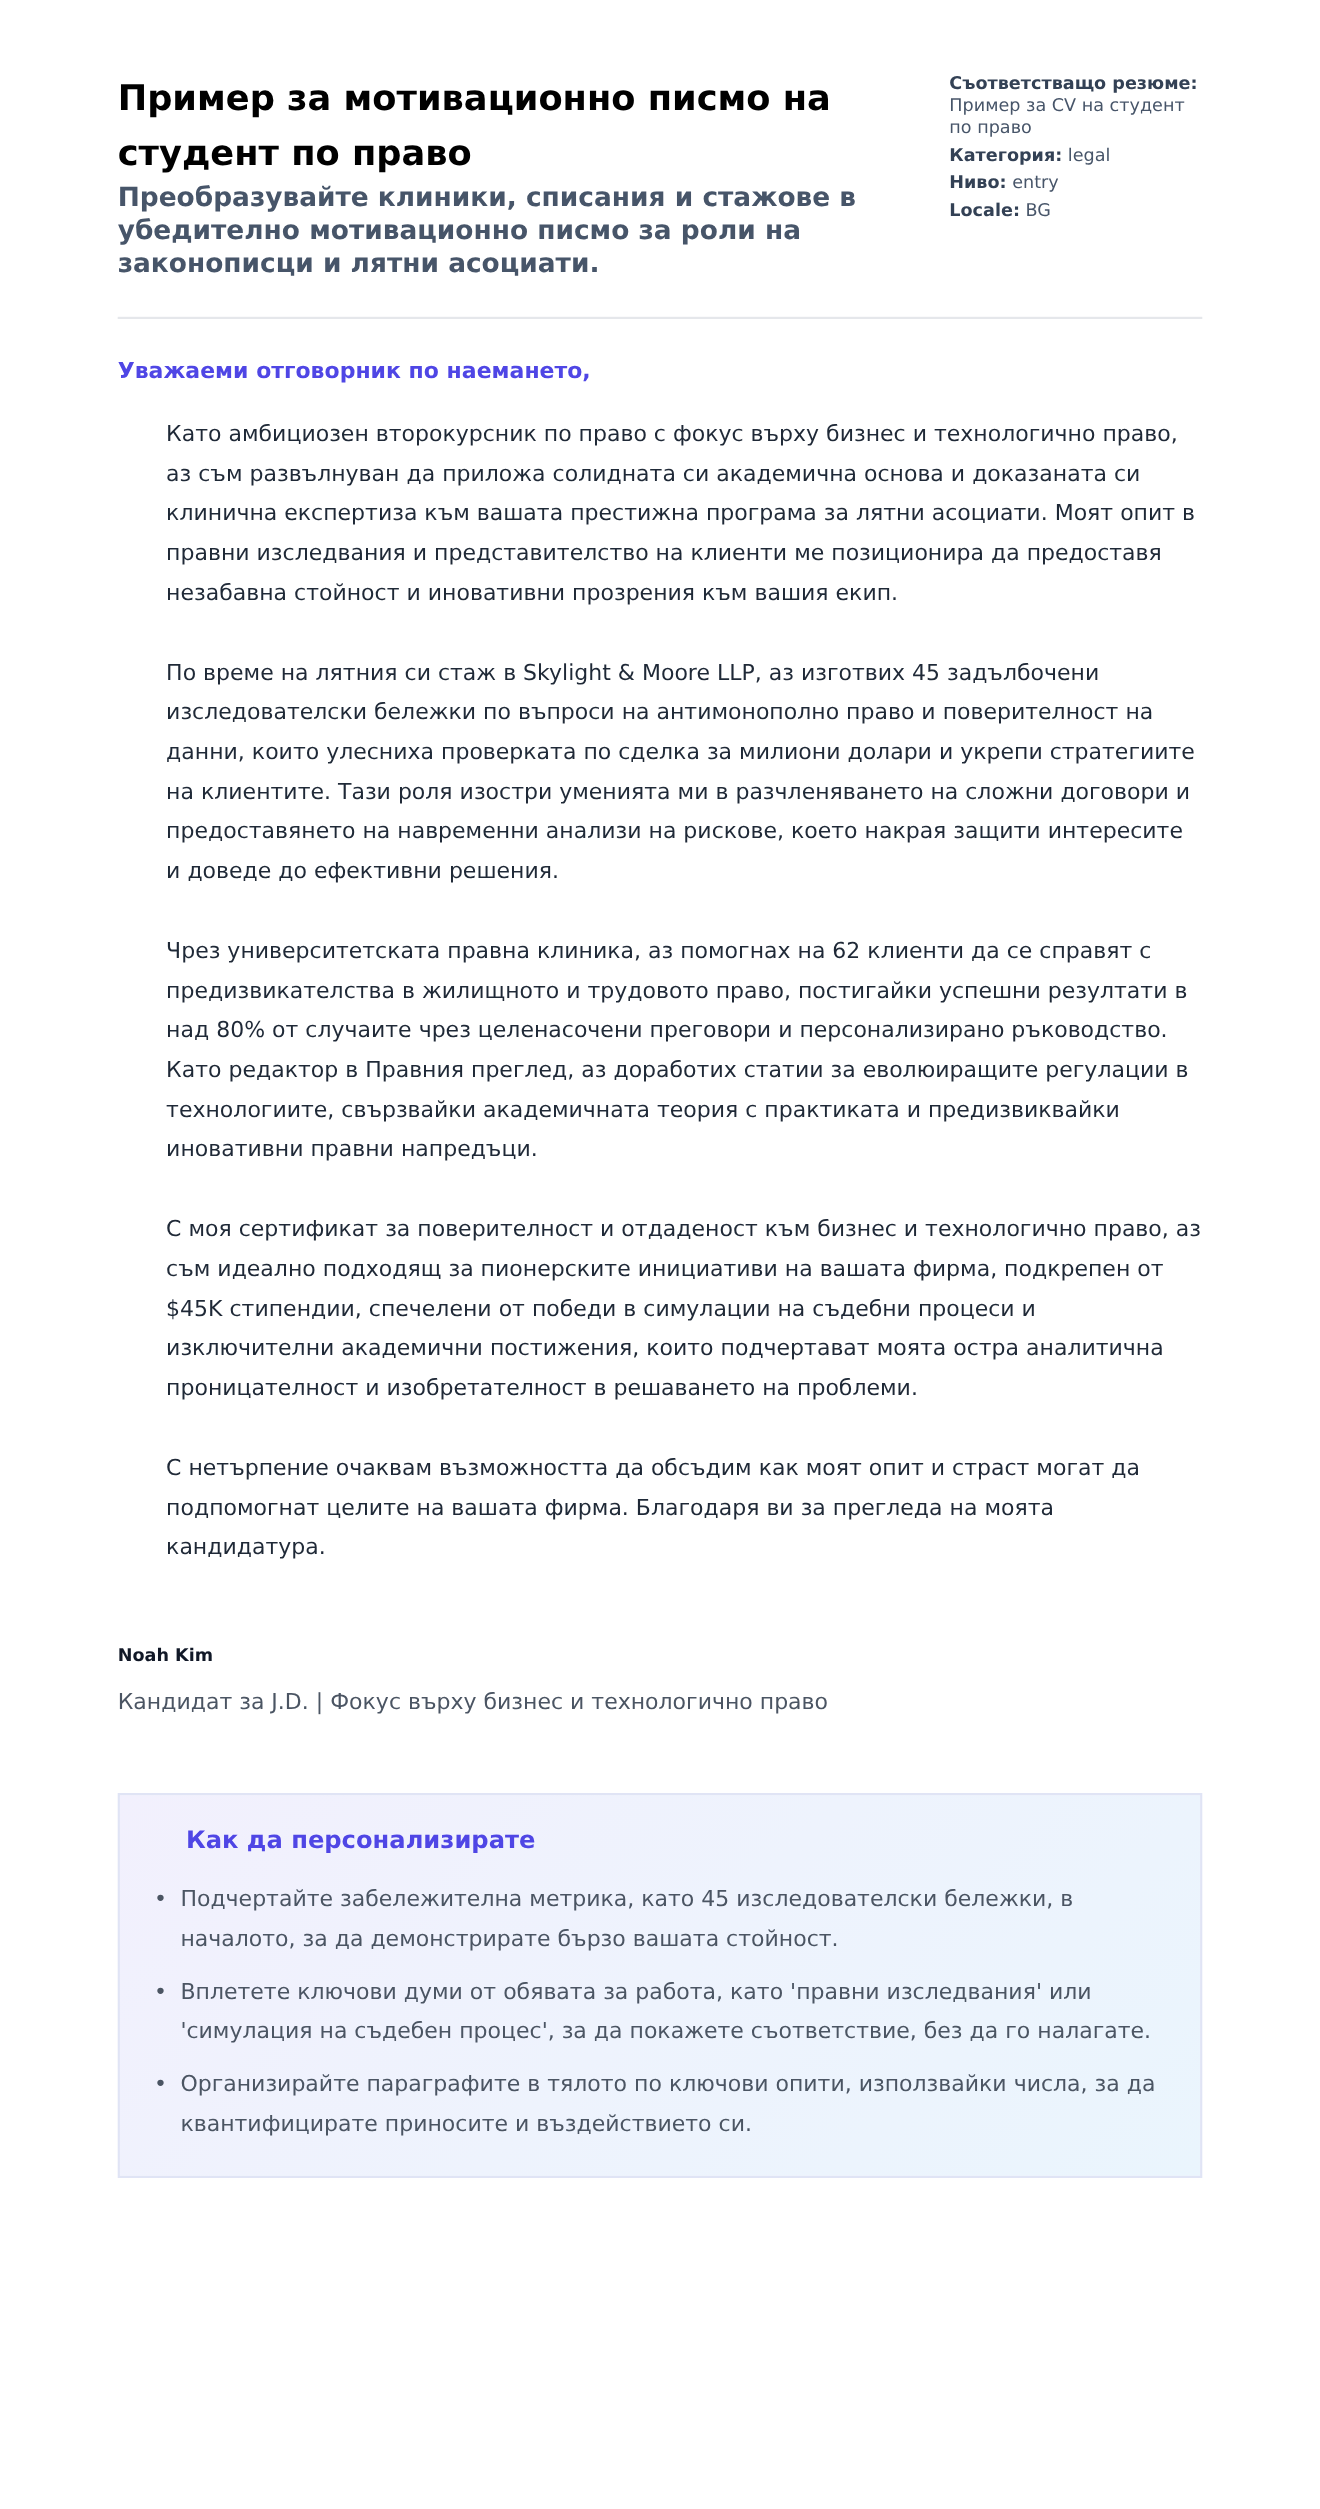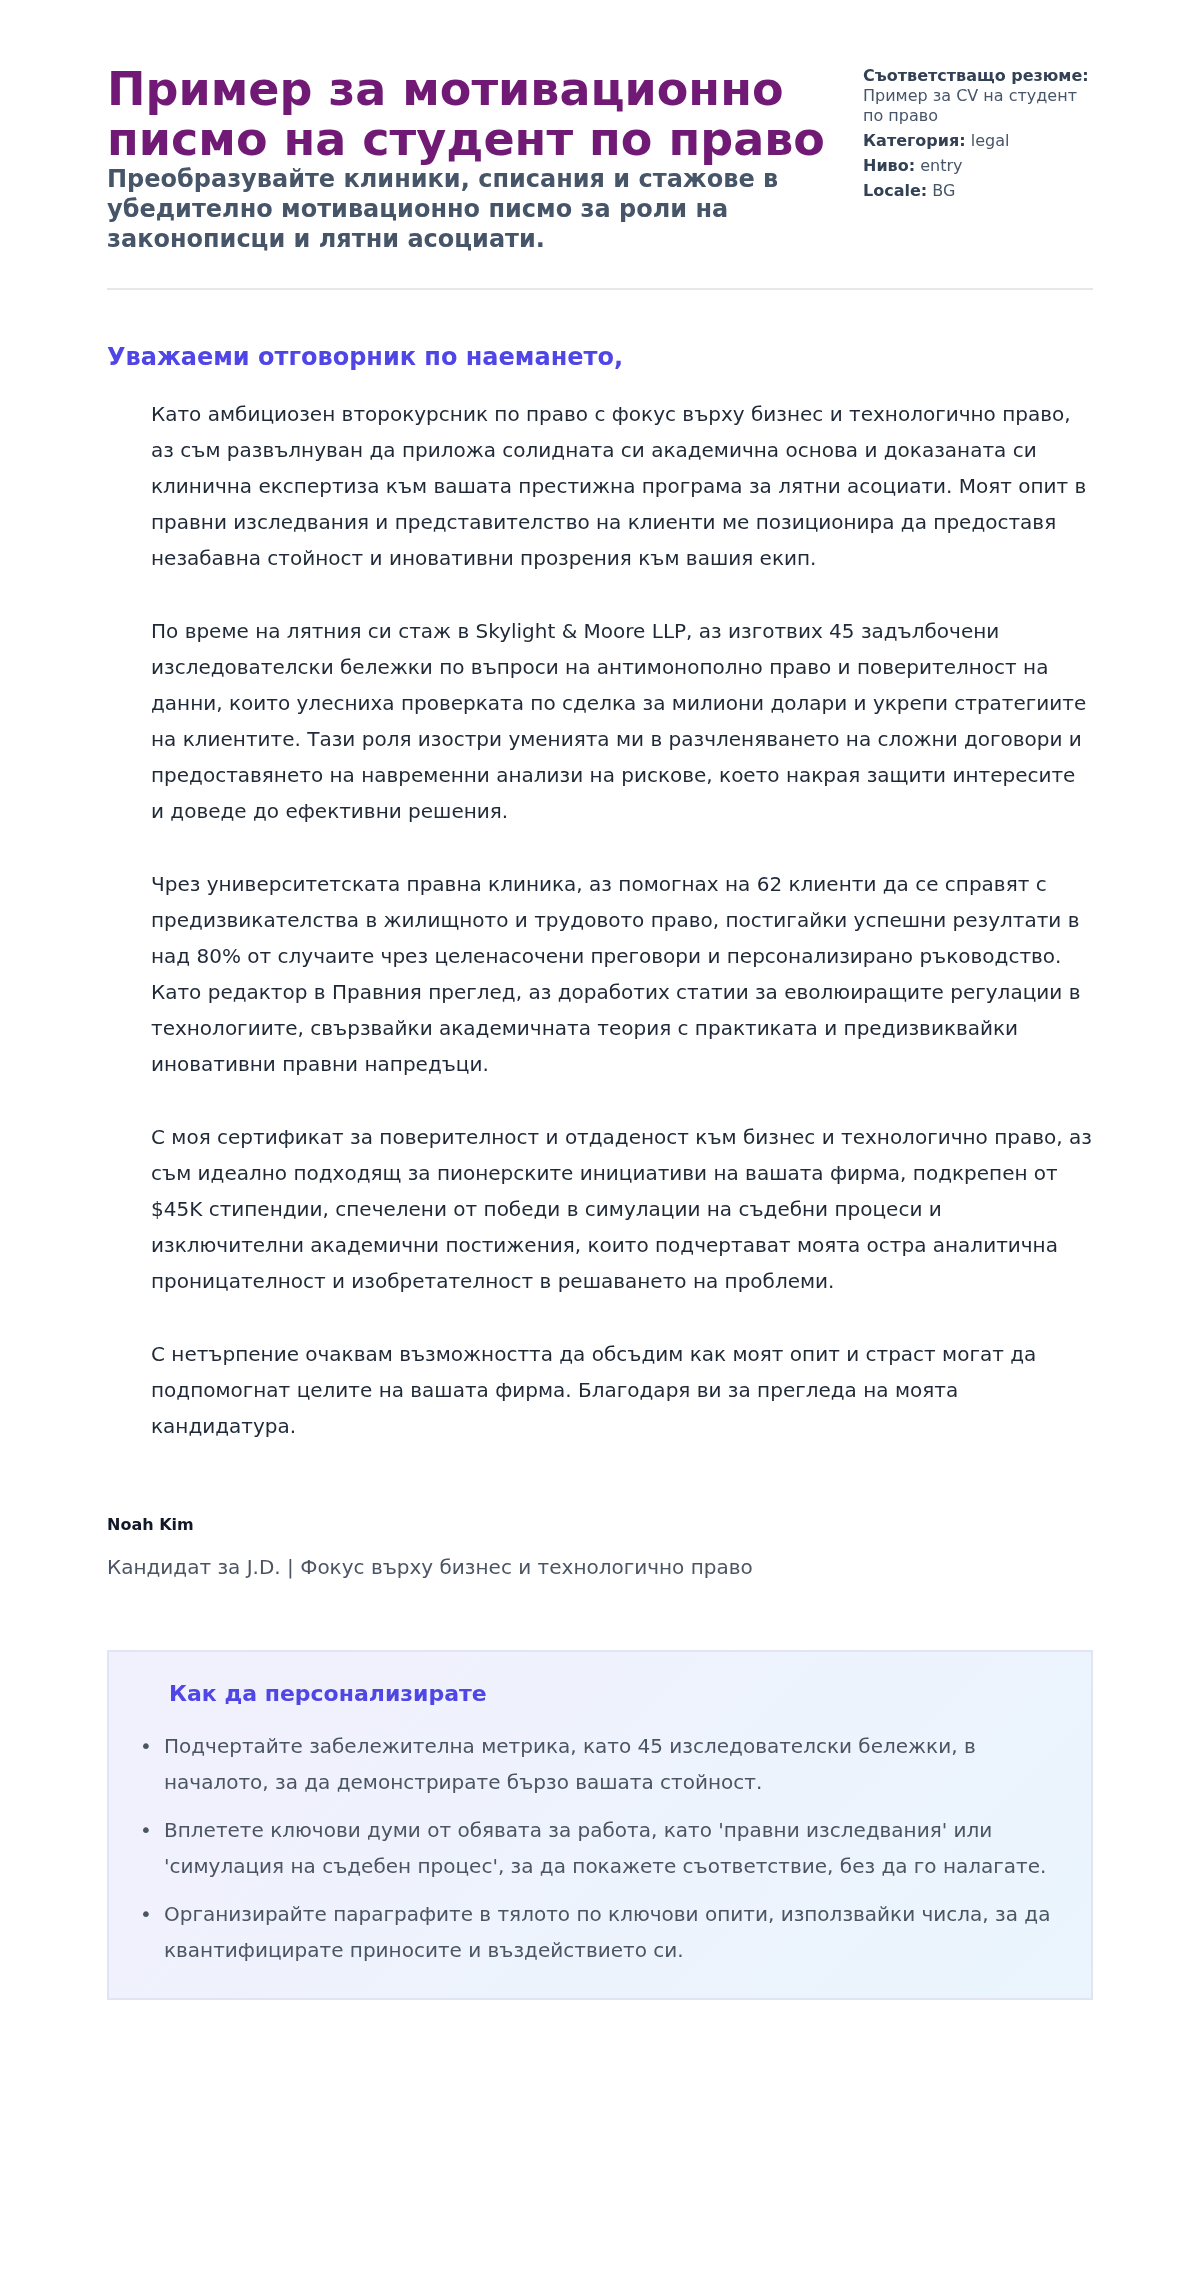--- a/index.html
+++ b/index.html
@@ -17,24 +17,24 @@
     }
     .header {
       display: flex;
       justify-content: space-between;
       align-items: flex-start;
       padding-bottom: 34px;
       border-bottom: 2px solid #e5e7eb;
     }
     .header-left { width: 720px; }
     .title {
-      font-size: 46px;
+      font-size: 32px;
       line-height: 50px;
       font-weight: 700;
-      color: #701a75;
+      color: #000000;
       margin-top: 0;
     }
     .subtitle {
       font-size: 24px;
       line-height: 30px;
       font-weight: 700;
       color: #475569;
       margin-top: 0;
     }
     .meta {
@@ -42,22 +42,22 @@
       text-align: left;
       font-size: 16px;
       line-height: 20px;
       color: #475569;
       padding-top: 2px;
     }
     .meta-row { margin-bottom: 5px; }
     .meta-row:first-child { margin-bottom: 5px; }
     .meta-label { font-weight: 700; color: #334155; }
     .greeting {
-      margin-top: 52px;
-      font-size: 24px;
+      margin-top: 32px;
+      font-size: 20px;
       font-weight: 700;
       color: #4f46e5;
       line-height: 30px;
     }
     .body-para {
       margin-top: 24px;
       font-size: 20px;
       line-height: 36px;
       color: #1f2937;
       margin-left: 44px;

